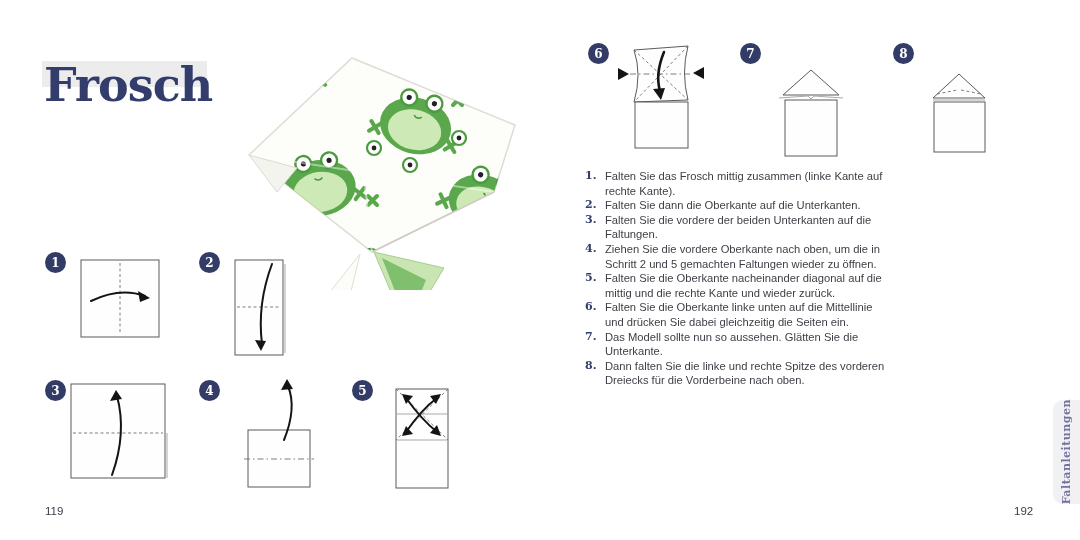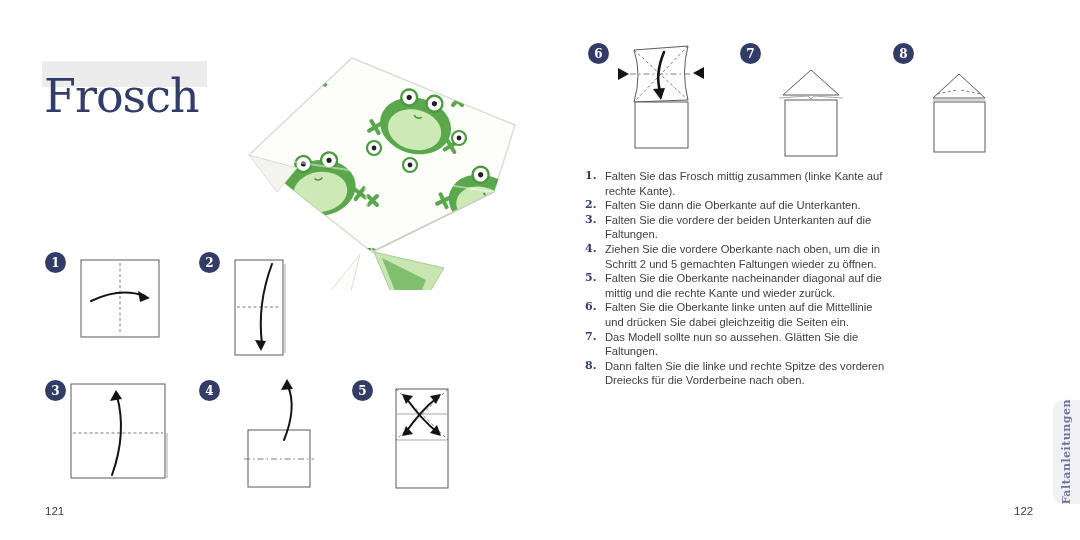--- a/index.html
+++ b/index.html
@@ -3,22 +3,22 @@
 <meta charset="utf-8">
 <style>
   html,body{margin:0;padding:0;}
   body{
     width:1080px;height:540px;position:relative;overflow:hidden;
     background:#ffffff;font-family:"Liberation Sans",sans-serif;
   }
   
   .title-band{position:absolute;left:42px;top:61px;width:165px;height:26px;background:#ececec;z-index:1;}
   .page-title{
-    position:absolute;left:44px;top:39px;z-index:2;
-    font-family:"DejaVu Serif",serif;font-weight:400;font-size:46px;line-height:1.15;
+    position:absolute;left:44px;top:28px;z-index:2;
+    font-family:"DejaVu Serif",serif;font-weight:700;font-size:46px;line-height:1.15;
     color:#333d6b;letter-spacing:-1px;
   }
   
   .badge{
     position:absolute;width:21px;height:21px;border-radius:50%;
     background:#333c66;color:#ffffff;z-index:3;
     font-family:"DejaVu Serif",serif;font-weight:700;font-size:12px;
     display:flex;align-items:center;justify-content:center;
   }
   
@@ -202,26 +202,26 @@
   <li class="instr-item">
     <span class="instr-num">5.</span>
     <span class="instr-text">Falten Sie die Oberkante nacheinander diagonal auf die mittig und die rechte Kante und wieder zurück.</span>
   </li>
   <li class="instr-item">
     <span class="instr-num">6.</span>
     <span class="instr-text">Falten Sie die Oberkante linke unten auf die Mittellinie und drücken Sie dabei gleichzeitig die Seiten ein.</span>
   </li>
   <li class="instr-item">
     <span class="instr-num">7.</span>
-    <span class="instr-text">Das Modell sollte nun so aussehen. Glätten Sie die Faltungen.</span>
+    <span class="instr-text">Das Modell sollte nun so aussehen. Glätten Sie die Unterkante.</span>
   </li>
   <li class="instr-item">
     <span class="instr-num">8.</span>
     <span class="instr-text">Dann falten Sie die linke und rechte Spitze des vorderen Dreiecks für die Vorderbeine nach oben.</span>
   </li>
 </ol>
 
-<div class="pagenum left">121</div>
-<div class="pagenum right">122</div>
+<div class="pagenum left">119</div>
+<div class="pagenum right">192</div>
 
 <div class="side-tab">
   <span>Faltanleitungen</span>
 </div>
 
 </body></html>

